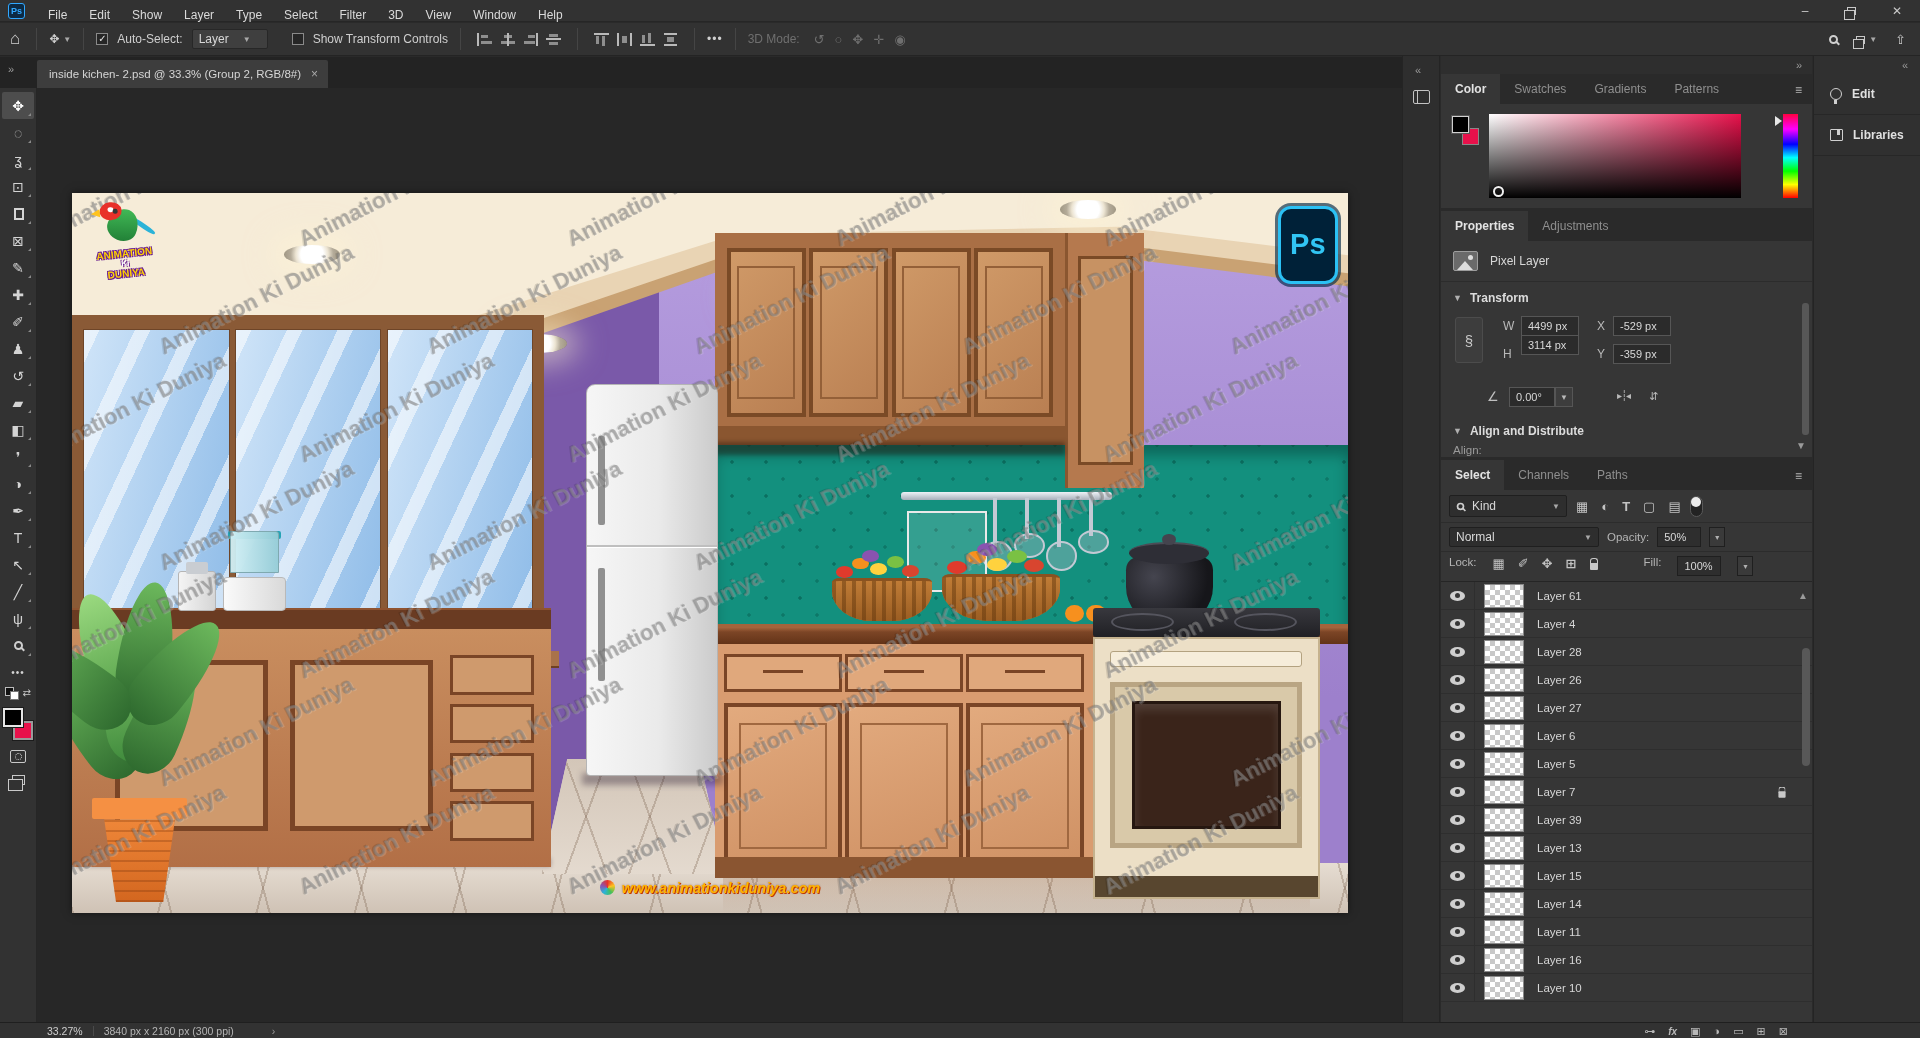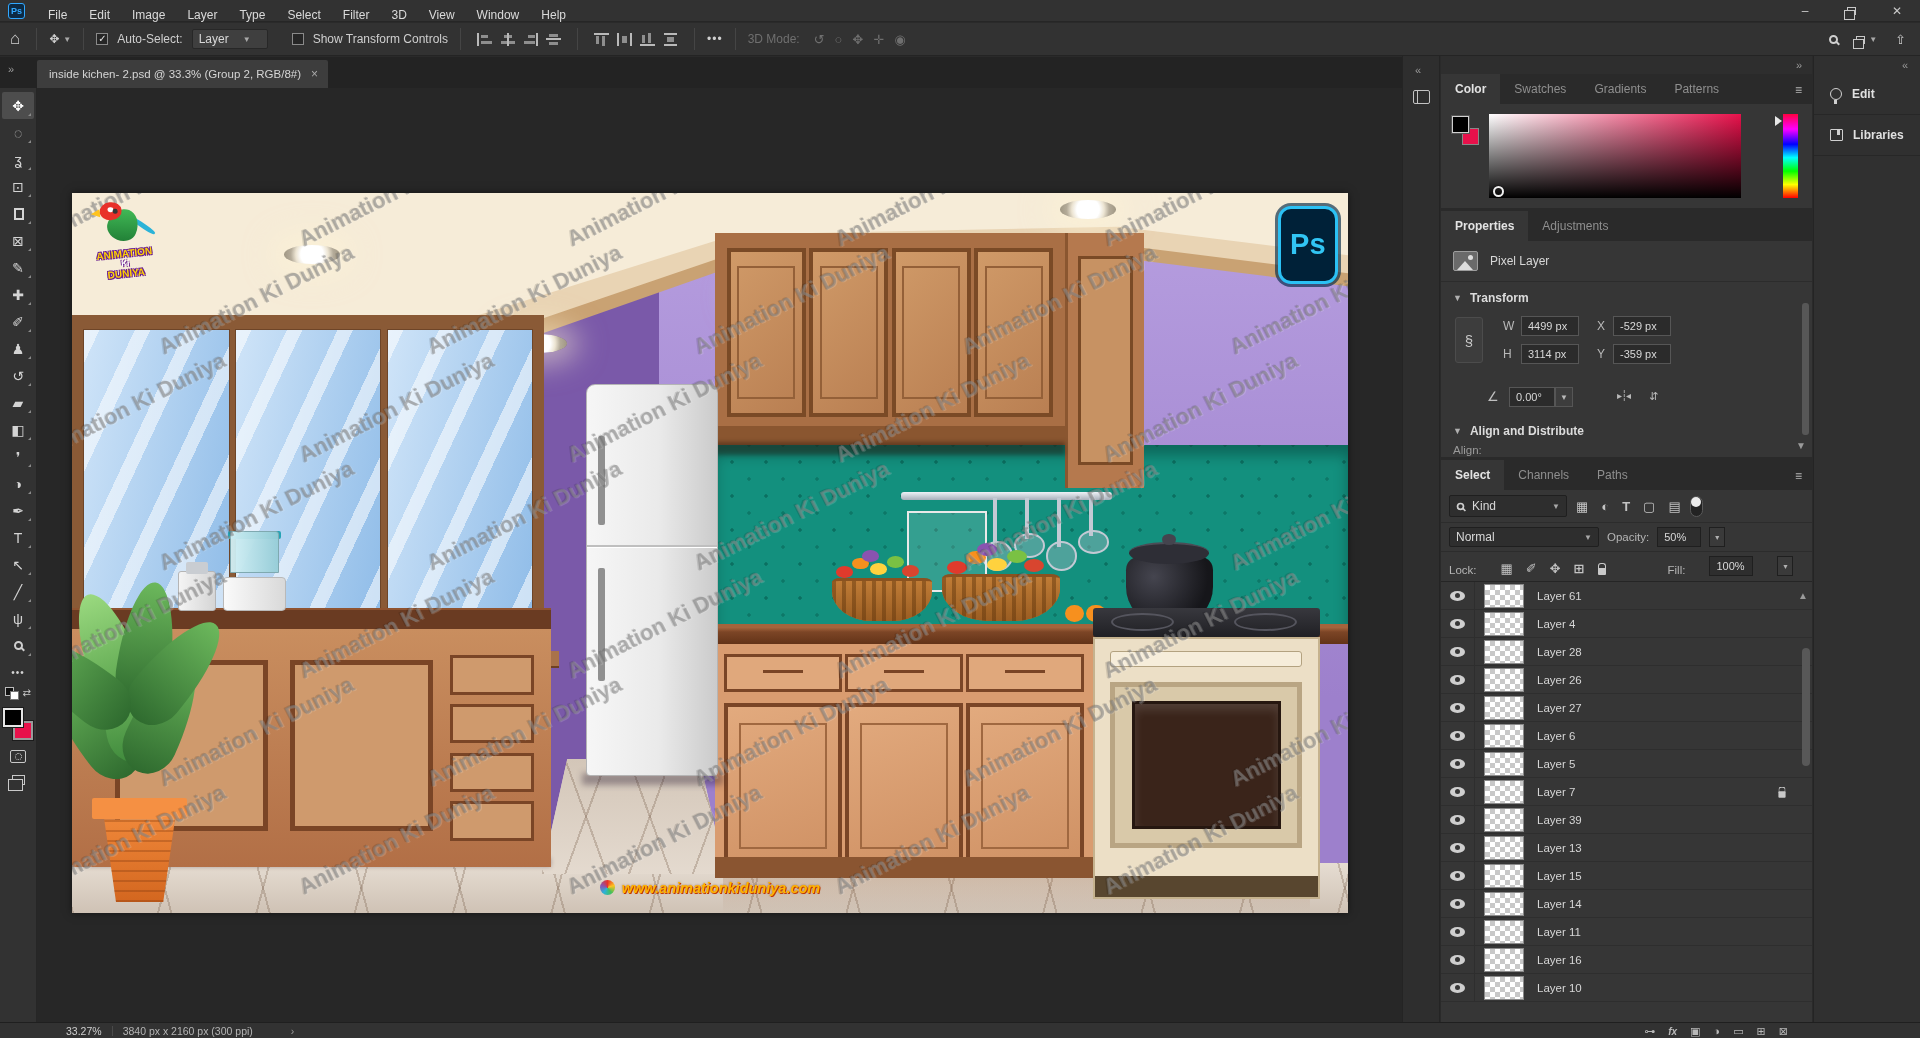--- a/index.html
+++ b/index.html
@@ -339,21 +339,21 @@
                  border-radius:50%; background:#ececec; }
   .blend-row { display:flex; align-items:center; padding:4px 8px; gap:8px; border-bottom:1px solid #2c2c2c; }
   .blend-dd { width:150px; height:20px; background:#2e2e2e; border:1px solid #1f1f1f; border-radius:2px;
               display:flex; align-items:center; padding:0 6px; color:#d8d8d8; }
   .blend-dd .spacer { flex:1; }
   .small-lab { color:#b5b5b5; font-size:11.5px; }
   .val-field { width:44px; height:20px; background:#2e2e2e; border:1px solid #1f1f1f; display:flex;
                align-items:center; padding-left:6px; color:#d8d8d8; font-size:11px; }
   .val-dd { width:16px; height:20px; background:#3a3a3a; border:1px solid #1f1f1f; display:flex;
             align-items:center; justify-content:center; color:#b0b0b0; font-size:7px; }
-  .lock-row { display:flex; align-items:flex-end; padding:4px 8px 5px; gap:24px; border-bottom:1px solid #252525; }
+  .lock-row { display:flex; align-items:flex-start; padding:4px 8px 5px; gap:16px; border-bottom:1px solid #252525; }
   .lockico { width:8px; height:7px; background:#c9c9c9; border-radius:1px; position:relative; margin-top:5px; }
   .lockico::before { content:''; position:absolute; width:6px; height:5px; border:1.5px solid #c9c9c9;
                      border-bottom:none; border-radius:3px 3px 0 0; top:-5px; left:0; }
   .layer-list { position:relative; height:448px; overflow:hidden; background:#363636; }
   .layer-row { display:flex; align-items:center; height:28px; border-bottom:1px solid #2e2e2e; }
   .eye-cell { width:34px; display:flex; align-items:center; justify-content:center; align-self:stretch;
               border-right:1px solid #2e2e2e; }
   .eye { width:15px; height:10px; background:#cfcfcf; border-radius:50%; position:relative; }
   .eye::after { content:''; position:absolute; width:5px; height:5px; background:#363636; border-radius:50%;
                 left:5px; top:2.5px; }
@@ -375,39 +375,39 @@
   .fd-label { font-weight:bold; color:#e0e0e0; font-size:12px; }
   .bulb-ico { width:12px; height:12px; border:1.5px solid #d0d0d0; border-radius:50%; position:relative; }
   .bulb-ico::after { content:''; position:absolute; left:3px; bottom:-5px; width:3px; height:4px;
                      background:#d0d0d0; }
   .lib-ico { width:13px; height:12px; border:1.5px solid #d0d0d0; border-radius:1px; position:relative; }
   .lib-ico::after { content:''; position:absolute; right:2px; top:-1px; width:3px; height:6px; background:#d0d0d0; }
 
   
   .statusbar { position:absolute; left:0; top:1022px; width:1920px; height:16px; background:#323232;
                border-top:1px solid #1f1f1f; display:flex; align-items:center; font-size:10.5px; }
-  .sb-zoom { margin-left:66px; color:#cfcfcf; }
+  .sb-zoom { margin-left:47px; color:#cfcfcf; }
   .sb-sep { width:1px; height:10px; background:#4a4a4a; margin:0 10px; }
   .sb-doc { color:#b5b5b5; }
   .sb-chev { margin-left:38px; color:#9a9a9a; }
   .layers-footer { position:absolute; right:132px; top:0; height:16px; display:flex; align-items:center; gap:13px; }
   .lf-ico { color:#b9b9b9; font-size:11px; font-style:normal; }
   .lf-fx { font-style:italic; font-weight:bold; font-size:10px; }
 </style>
 </head>
 <body>
 
 <div class="app">
 
   <div class="menubar">
     <span class="ps-appicon">Ps</span>
     <span id="menu-items" style="display:flex">
         <span class="menu-item">File</span>
         <span class="menu-item">Edit</span>
-        <span class="menu-item">Image</span>
+        <span class="menu-item">Show</span>
         <span class="menu-item">Layer</span>
         <span class="menu-item">Type</span>
         <span class="menu-item">Select</span>
         <span class="menu-item">Filter</span>
         <span class="menu-item">3D</span>
         <span class="menu-item">View</span>
         <span class="menu-item">Window</span>
         <span class="menu-item">Help</span>
       </span>
     <span class="win-controls">
@@ -753,21 +753,21 @@
         <span class="sec-chev">▼</span>
         <span>Transform</span>
       </div>
       <div class="tf-grid">
         <span class="chain-box">§</span>
         <span class="tf-lab" style="left:62px;top:10px">W</span>
         <span class="tf-field" style="left:80px;top:7px">4499 px</span>
         <span class="tf-lab" style="left:156px;top:10px">X</span>
         <span class="tf-field" style="left:172px;top:7px">-529 px</span>
         <span class="tf-lab" style="left:62px;top:38px">H</span>
-        <span class="tf-field" style="left:80px;top:35px">3114 px</span>
+        <span class="tf-field" style="left:80px;top:26px">3114 px</span>
         <span class="tf-lab" style="left:156px;top:38px">Y</span>
         <span class="tf-field" style="left:172px;top:35px">-359 px</span>
       </div>
       <div class="angle-row">
         <span class="angle-ico">∠</span>
         <span class="angle-field">0.00°</span>
         <span class="angle-dd">▼</span>
         <span class="flip-h">▸┆◂</span>
         <span class="flip-v">⇵</span>
       </div>

